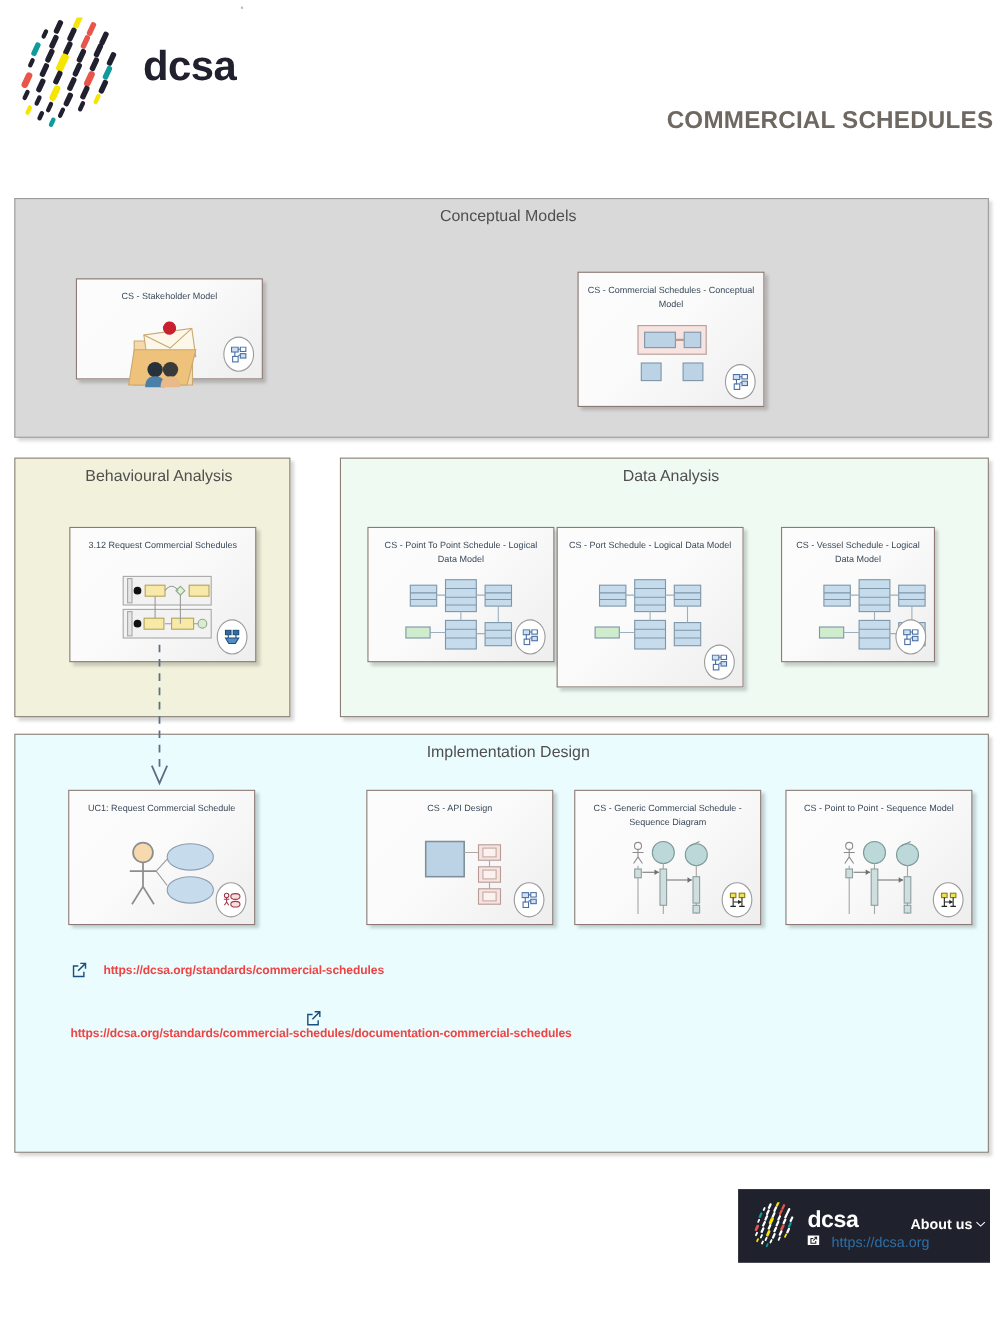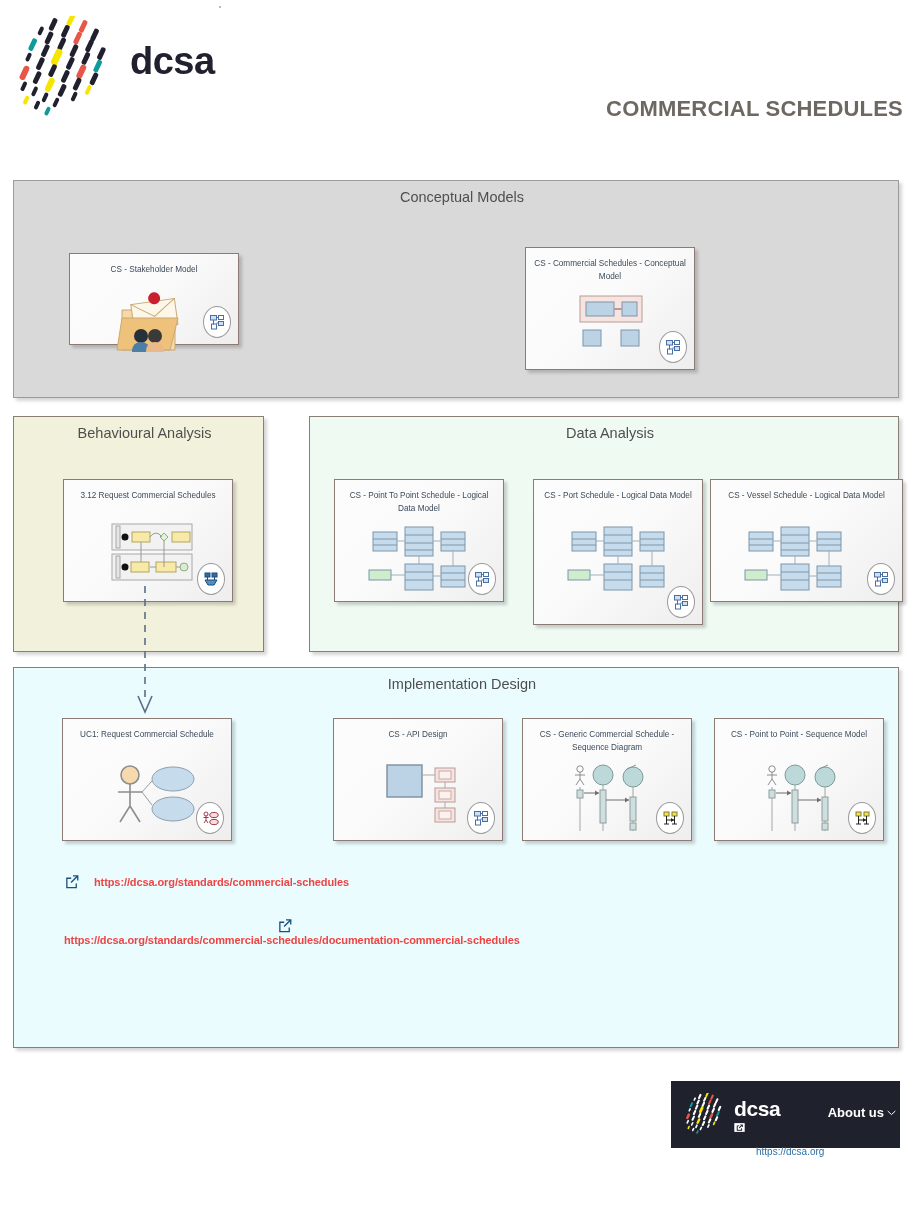--- a/index.html
+++ b/index.html
@@ -86,21 +86,21 @@
     font-size:21px;font-weight:bold;color:#ffffff;letter-spacing:-0.4px;
   }
   #footer-about{
     position:absolute;right:16px;top:24px;
     font-size:13px;font-weight:bold;color:#ffffff;
   }
   #footer-chevron{position:absolute;right:4px;top:29px;width:9px;height:6px;}
   #footer-link-icon{position:absolute;left:62px;top:40px;width:13px;height:13px;}
   #footer-link-text{
     position:absolute;left:85px;top:41px;
-    font-size:10px;color:#2d6fa8;margin-top:24px;
+    font-size:13px;color:#2d6fa8;
   }
 
   
   #connector{position:absolute;left:120px;top:586px;width:60px;height:130px;}
 </style>
 </head>
 <body>
 
 <div class="header">
   <div class="tiny-dot"></div>
@@ -282,21 +282,21 @@
       <svg width="15" height="15" viewBox="0 0 15 15">
         <rect x="0.5" y="0.5" width="6" height="4.5" fill="#cfe0f2" stroke="#4a6fa5"></rect>
         <rect x="8.5" y="0.5" width="5" height="4" fill="#fff" stroke="#4a6fa5"></rect>
         <rect x="8.5" y="6.5" width="5" height="4" fill="#cfe0f2" stroke="#4a6fa5"></rect>
         <rect x="1.5" y="9" width="5" height="5" fill="#fff" stroke="#4a6fa5"></rect>
         <path d="M3.5 5 v4.5 M6.5 2.5 h2 M6.5 8 h2" fill="none" stroke="#4a6fa5"></path>
       </svg>
     </div>
   </div>
 
-  <div class="card" style="left:223px;top:62px;width:170px;height:146px;padding-left:11px;">
+  <div class="card" style="left:196px;top:62px;width:170px;height:146px;padding-left:11px;">
     <div class="card-label">CS - Port Schedule - Logical Data Model</div>
     <div class="card-art" style="top:44px;">
       <svg viewBox="0 0 170 72" width="170" height="72">
         <g stroke="#7d96a8" fill="#c6dcec">
           <rect x="38" y="8" width="24" height="19"></rect>
           <path d="M38 15 h24 M38 21 h24"></path>
           <rect x="70" y="3" width="28" height="29"></rect>
           <path d="M70 11 h28 M70 19 h28 M70 26 h28"></path>
           <rect x="106" y="8" width="24" height="19"></rect>
           <path d="M106 15 h24 M106 21 h24"></path>
@@ -313,21 +313,21 @@
       <svg width="15" height="15" viewBox="0 0 15 15">
         <rect x="0.5" y="0.5" width="6" height="4.5" fill="#cfe0f2" stroke="#4a6fa5"></rect>
         <rect x="8.5" y="0.5" width="5" height="4" fill="#fff" stroke="#4a6fa5"></rect>
         <rect x="8.5" y="6.5" width="5" height="4" fill="#cfe0f2" stroke="#4a6fa5"></rect>
         <rect x="1.5" y="9" width="5" height="5" fill="#fff" stroke="#4a6fa5"></rect>
         <path d="M3.5 5 v4.5 M6.5 2.5 h2 M6.5 8 h2" fill="none" stroke="#4a6fa5"></path>
       </svg>
     </div>
   </div>
 
-  <div class="card" style="left:400px;top:62px;width:193px;height:123px;">
+  <div class="card" style="left:400px;top:62px;width:140px;height:123px;">
     <div class="card-label">CS - Vessel Schedule - Logical Data Model</div>
     <div class="card-art" style="top:44px;">
       <svg viewBox="0 0 170 72" width="170" height="72">
         <g stroke="#7d96a8" fill="#c6dcec">
           <rect x="38" y="8" width="24" height="19"></rect>
           <path d="M38 15 h24 M38 21 h24"></path>
           <rect x="70" y="3" width="28" height="29"></rect>
           <path d="M70 11 h28 M70 19 h28 M70 26 h28"></path>
           <rect x="106" y="8" width="24" height="19"></rect>
           <path d="M106 15 h24 M106 21 h24"></path>

